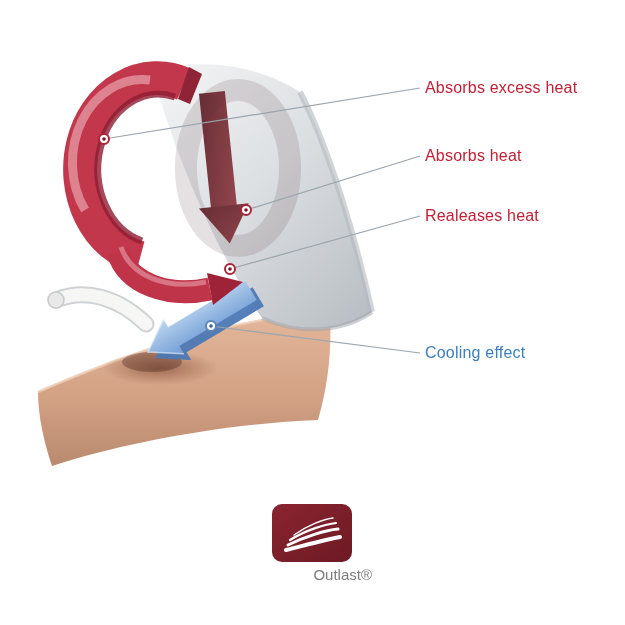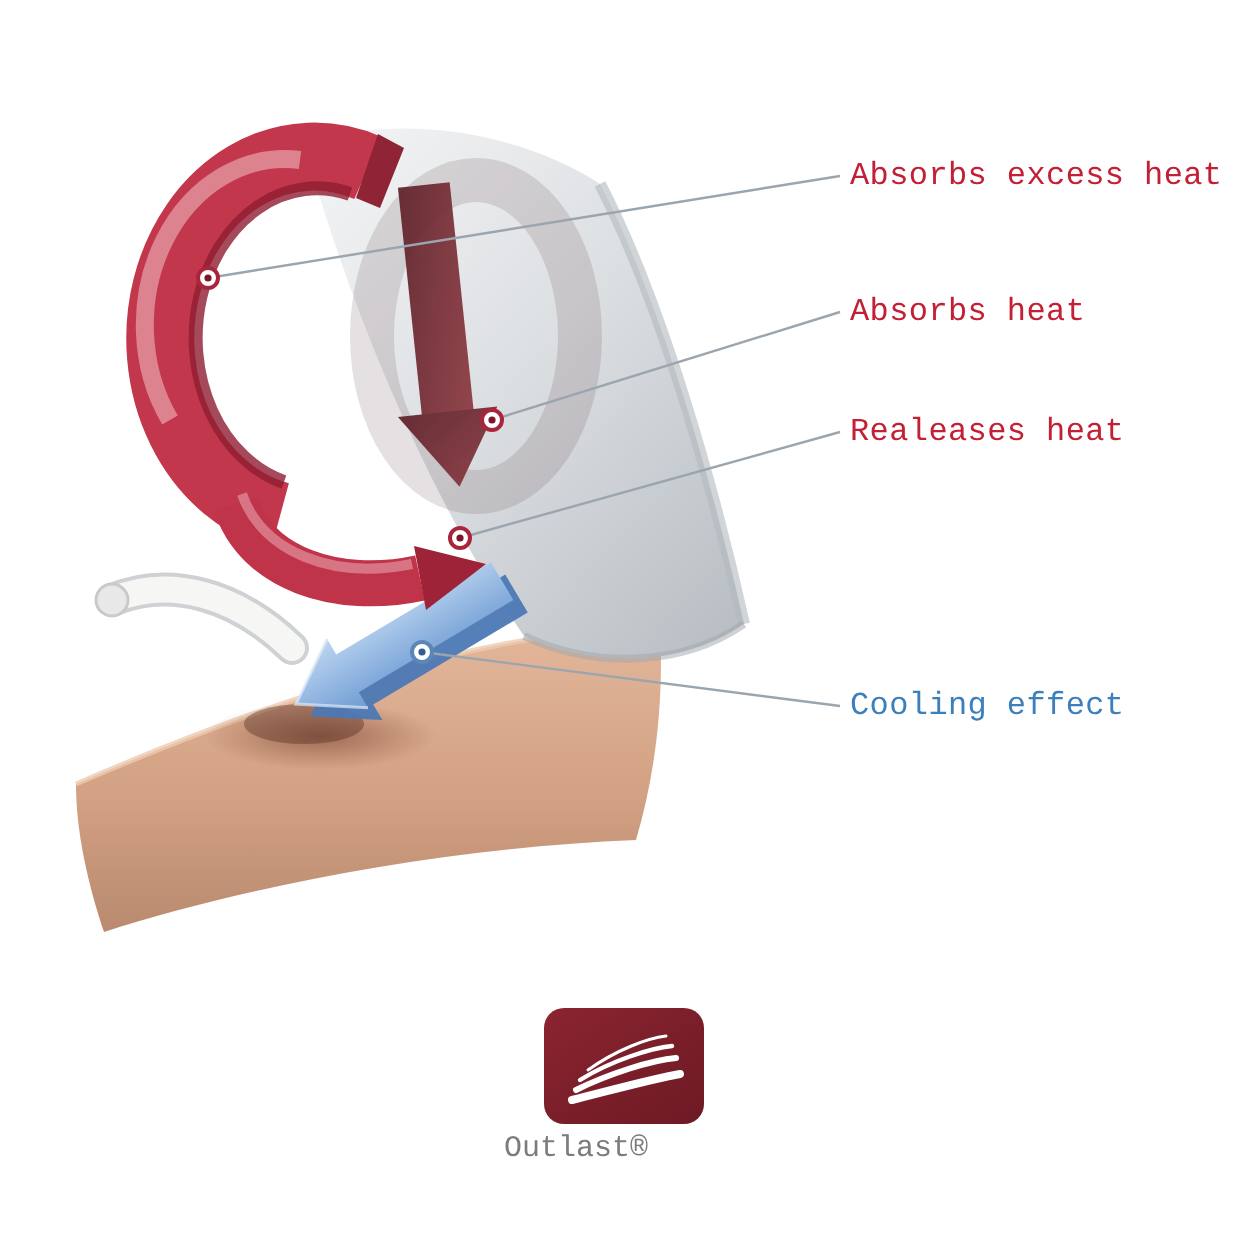--- a/index.html
+++ b/index.html
@@ -1,20 +1,20 @@
 <!DOCTYPE html>
 <html><head>
 <meta charset="utf-8">
 <style>
   html,body{margin:0;padding:0;background:#ffffff;}
   .stage{
     position:relative;
     width:625px;height:625px;
     background:#ffffff;
-    font-family:Liberation Mono, monospace;
+    font-family:Liberation Sans, sans-serif;
     overflow:hidden;
   }
   .stage svg.art{position:absolute;left:0;top:0;}
   .callout-label{
     position:absolute;
     font-size:16px;
     font-weight:500;
     line-height:20px;
     letter-spacing:.2px;
     white-space:nowrap;
@@ -26,21 +26,21 @@
     left:272px;top:504px;
     width:80px;height:58px;
     border-radius:10px;
     background:linear-gradient(145deg,#8a2430,#6d1a24);
     display:flex;align-items:center;justify-content:center;
   }
   .logo-text{
     position:absolute;
     left:252px;top:566px;
     width:120px;
-    text-align:left;
+    text-align:right;
     color:#7c7c7c;
     font-size:15px;
     font-weight:500;
   }
 </style>
 </head>
 <body>
 
 <div class="stage">
 

